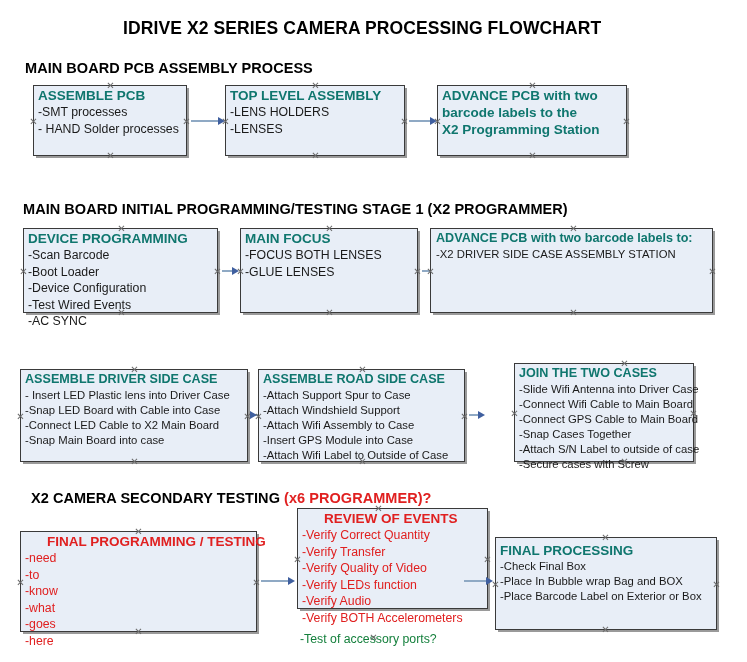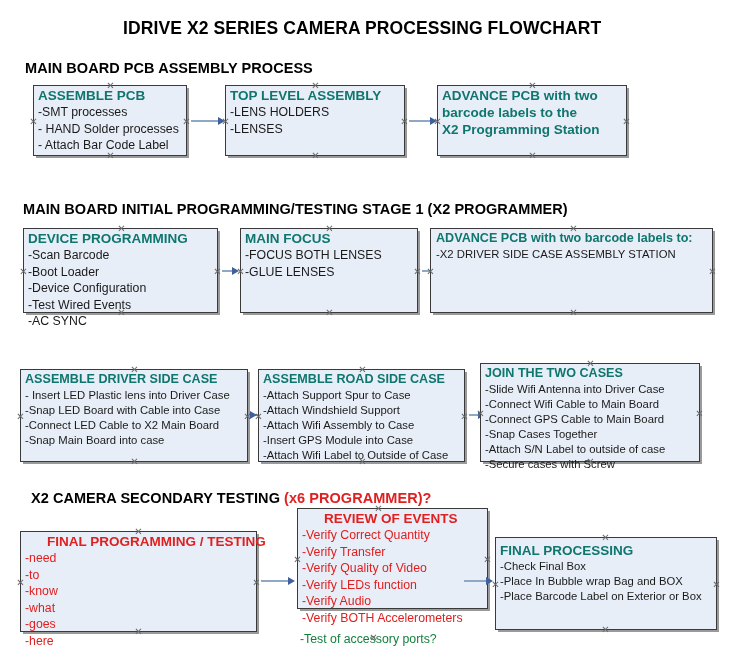--- a/index.html
+++ b/index.html
@@ -78,21 +78,20 @@
 
   <div class="title" style="left:123px;top:18px;">IDRIVE X2  SERIES CAMERA PROCESSING FLOWCHART</div>
 
   <div class="section-head" style="left:25px;top:60px;">MAIN BOARD PCB ASSEMBLY PROCESS</div>
 
   <div class="box" style="left:33px;top:85px;width:154px;height:71px;">
     <div class="box-inner">
       <div class="bx-title">ASSEMBLE PCB</div>
       <div class="bx-line"> -SMT processes</div>
       <div class="bx-line">- HAND Solder processes</div>
-      <div class="bx-line">- Attach Bar Code Label</div>
     </div>
     <span class="handle" style="left:72px;top:-5px;"></span>
     <span class="handle" style="left:72px;bottom:-5px;"></span>
     <span class="handle" style="left:-5px;top:31px;"></span>
     <span class="handle" style="right:-5px;top:31px;"></span>
   </div>
 
   <div class="conn" style="left:191px;top:120px;width:29px;"></div>
   <div class="arrowhead" style="left:218px;top:116.5px;"></div>
 
@@ -198,21 +197,21 @@
     </div>
     <span class="handle" style="left:99px;top:-5px;"></span>
     <span class="handle" style="left:99px;bottom:-5px;"></span>
     <span class="handle" style="left:-5px;top:42px;"></span>
     <span class="handle" style="right:-5px;top:42px;"></span>
   </div>
 
   <div class="conn" style="left:469px;top:414px;width:14px;"></div>
   <div class="arrowhead" style="left:478px;top:410.5px;"></div>
 
-  <div class="box" style="left:480px;top:363px;width:220px;height:99px;">
+  <div class="box" style="left:514px;top:363px;width:180px;height:99px;">
     <div class="box-inner">
       <div class="bx-title sm">JOIN THE TWO CASES</div>
       <div class="bx-line sm">-Slide Wifi Antenna into Driver Case</div>
       <div class="bx-line sm">-Connect Wifi Cable to Main Board</div>
       <div class="bx-line sm">-Connect GPS Cable to Main Board</div>
       <div class="bx-line sm">-Snap Cases Together</div>
       <div class="bx-line sm">-Attach S/N Label to outside of case</div>
       <div class="bx-line sm">-Secure cases with Screw</div>
     </div>
     <span class="handle" style="left:105px;top:-5px;"></span>

